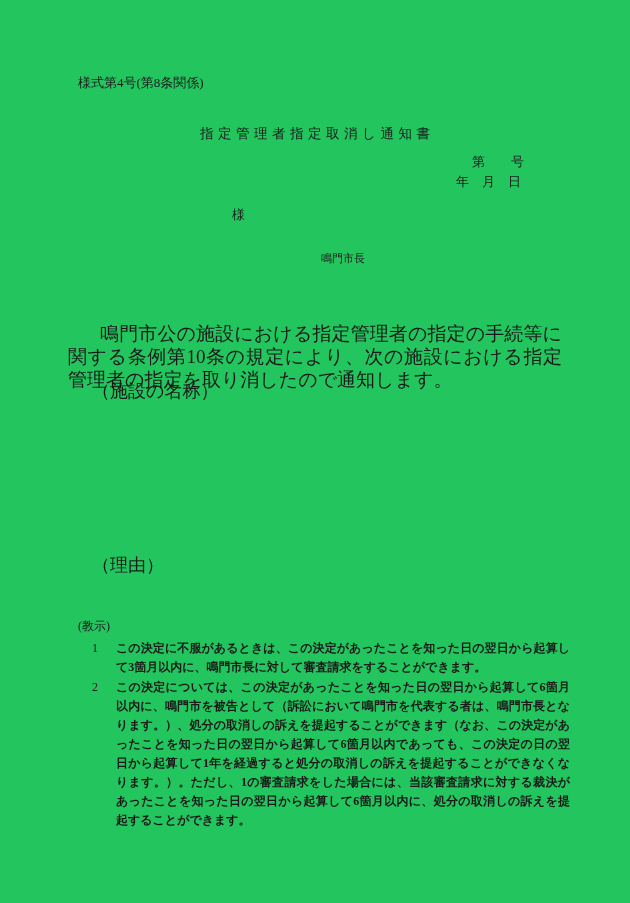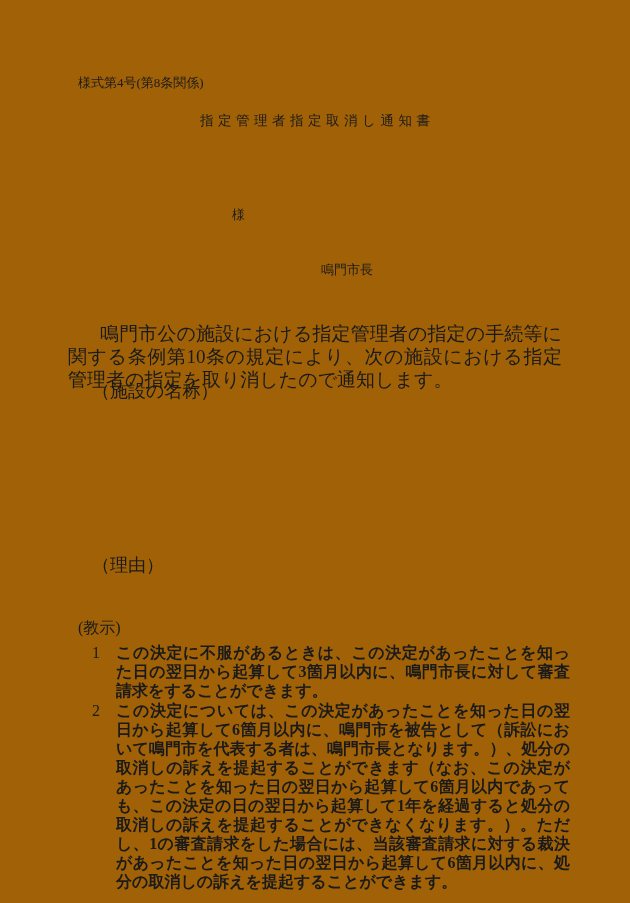--- a/index.html
+++ b/index.html
@@ -11,41 +11,41 @@
   body {
     font-family: "Liberation Serif", "DejaVu Serif", serif;
     color: #1a1a1a;
     -webkit-font-smoothing: antialiased;
   }
   .page {
     position: relative;
     width: 630px;
     height: 903px;
     margin: 0 auto;
-    background: #a16207;
+    background: #22c55e;
     overflow: hidden;
     box-sizing: border-box;
   }
 
   
   .form-no {
     position: absolute;
     left: 78px;
     top: 76px;
     font-size: 13px;
     line-height: 1;
     white-space: nowrap;
   }
 
   
   .doc-title {
     position: absolute;
     left: 0;
     right: 0;
-    top: 114px;
+    top: 127px;
     text-align: center;
     font-size: 13.5px;
     line-height: 1;
     letter-spacing: 4.5px;
     text-indent: 4.5px;
     white-space: nowrap;
   }
 
   
   .meta-block {
@@ -69,22 +69,22 @@
     left: 232px;
     top: 208px;
     font-size: 13px;
     line-height: 1;
   }
 
   
   .issuer {
     position: absolute;
     left: 321px;
-    top: 263px;
-    font-size: 13px;
+    top: 253px;
+    font-size: 11px;
     line-height: 1;
     white-space: nowrap;
   }
 
   
   .body-text {
     position: absolute;
     left: 68px;
     top: 322px;
     width: 494px;
@@ -105,21 +105,21 @@
   }
   .section-label.facility { top: 382px; }
   .section-label.reason   { top: 508px; margin-top: 48px; }
 
   
   .instructions {
     position: absolute;
     left: 78px;
     top: 620px;
     width: 492px;
-    font-size: 16px;
+    font-size: 12px;
   }
   .instructions-heading {
     line-height: 1;
     margin: 0 0 7px 0;
     white-space: nowrap;
   }
   .instruction-item {
     display: flex;
     align-items: flex-start;
     margin-bottom: 1px;
@@ -142,20 +142,22 @@
 </head>
 <body>
 
 <div class="page">
 
   <div class="form-no">様式第4号(第8条関係)</div>
 
   <div class="doc-title">指定管理者指定取消し通知書</div>
 
   <div class="meta-block">
+    <span class="meta-line number">第        号</span>
+    <span class="meta-line date">年    月    日</span>
   </div>
 
   <div class="addressee">様</div>
 
   <div class="issuer">鳴門市長</div>
 
   <div class="body-text">
     <span class="lead">　鳴門市公の施設における指定管理者の指定の手続等に関する条例第10条の規定により、次の施設における指定管理者の指定を取り消したので通知します。</span>
   </div>
 

